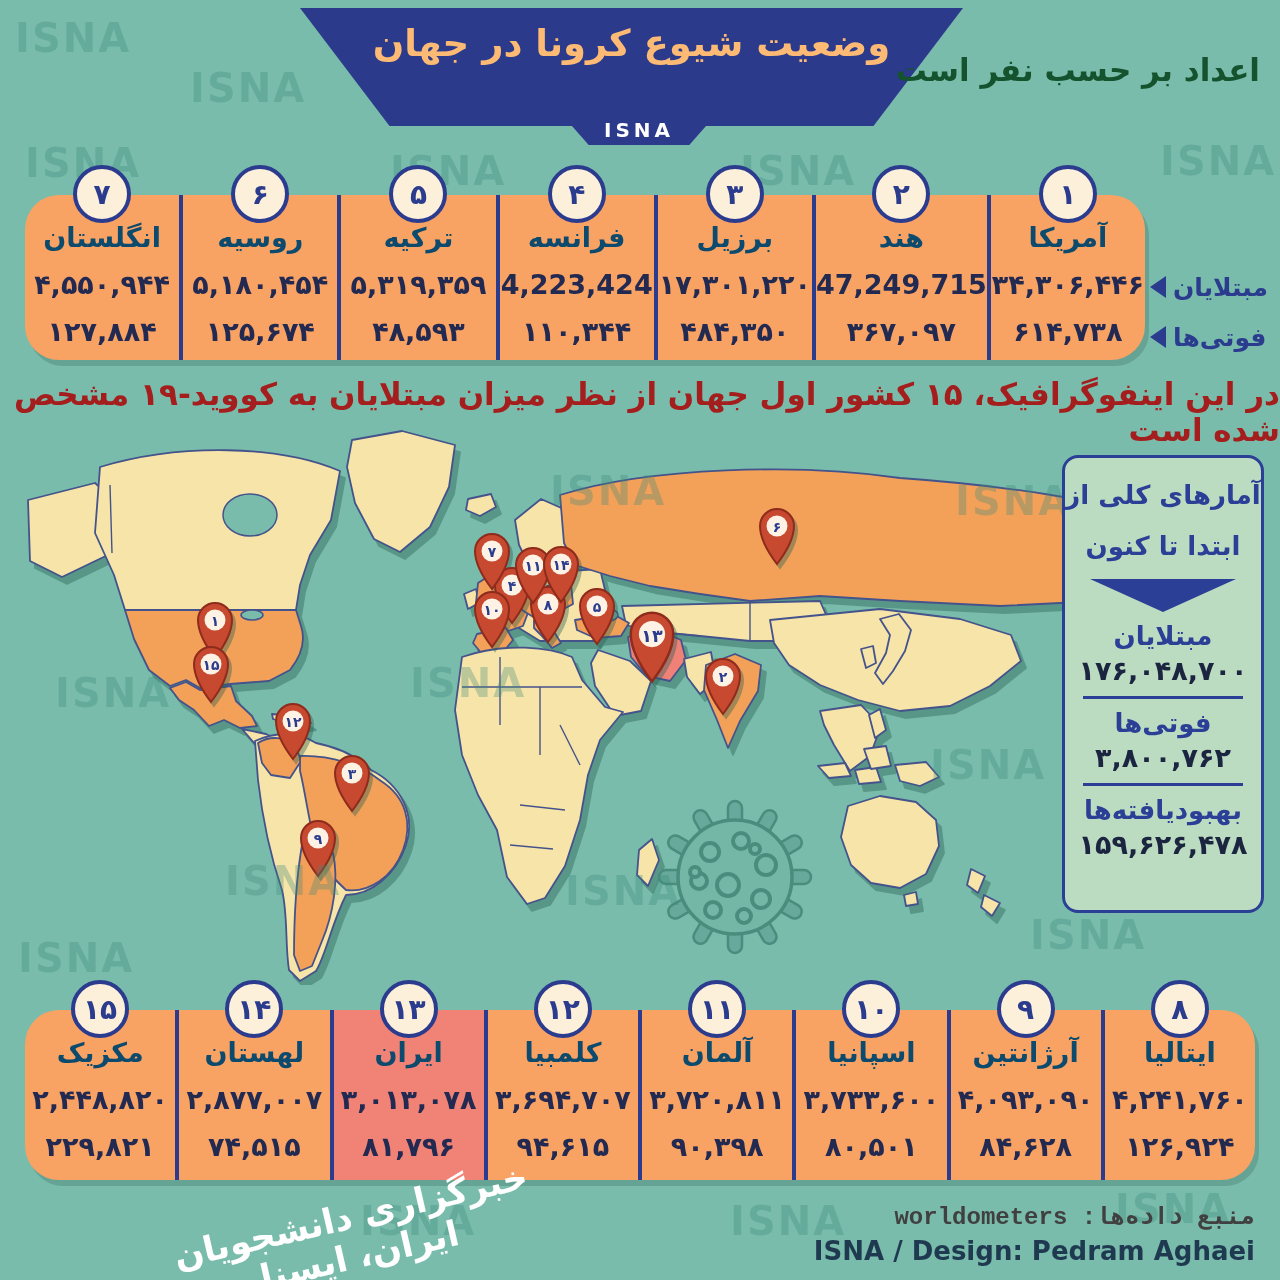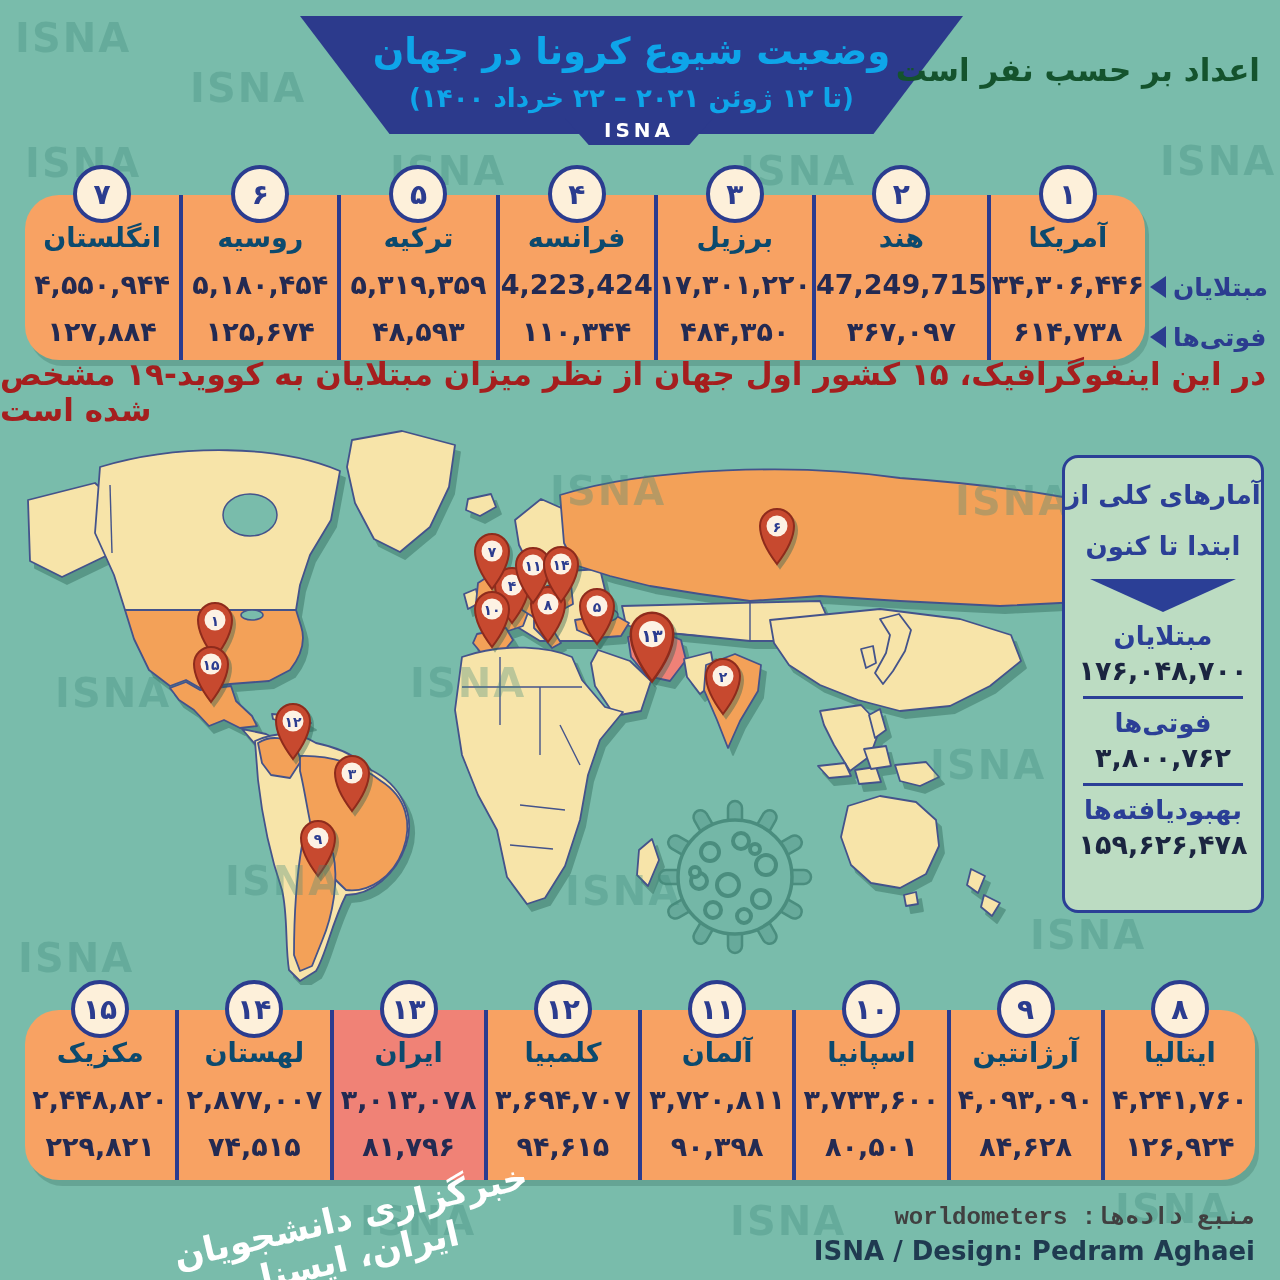--- a/index.html
+++ b/index.html
@@ -8,23 +8,23 @@
     background:#79bcab;
     font-family:"DejaVu Sans", sans-serif;
   }
   
   .watermark{
     position:absolute;color:#3e8a7a;opacity:.32;font-weight:bold;
     font-size:40px;letter-spacing:2px;pointer-events:none;user-select:none;
   }
   
   .header-trap{
-    position:absolute;left:300px;top:16px;width:663px;height:118px;background:#2c3a8c;
+    position:absolute;left:300px;top:8px;width:663px;height:118px;background:#2c3a8c;
     clip-path:polygon(0 0,100% 0,86.5% 100%,13.5% 100%);
-    text-align:center;color:#0ea5e9;direction:rtl;
+    text-align:center;color:#fdba74;direction:rtl;
   }
   .header-title{font-size:37px;font-weight:bold;margin-top:14px;}
   .header-subtitle{font-size:26px;font-weight:bold;margin-top:10px;}
   .header-tab{
     position:absolute;left:565px;top:118px;width:148px;height:27px;background:#2c3a8c;
     clip-path:polygon(0 0,100% 0,84% 100%,16% 100%);
     color:#fff;font-size:20px;font-weight:bold;letter-spacing:4px;
     display:flex;align-items:flex-start;justify-content:center;
   }
   .unit-note{
@@ -59,21 +59,21 @@
   .side-label{
     height:50px;display:flex;align-items:center;justify-content:flex-start;
     color:#2b3c8f;font-size:25px;font-weight:bold;gap:7px;
   }
   .arrow-left{
     width:0;height:0;border-top:11px solid transparent;border-bottom:11px solid transparent;
     border-right:16px solid #2b3c8f;flex:0 0 auto;
   }
   
   .headline{
-    position:absolute;left:0;right:0;top:356px;text-align:left;
+    position:absolute;left:0;right:0;top:376px;text-align:right;
     color:#a51e1e;font-size:31px;font-weight:bold;direction:rtl;
   }
   
   .summary-panel{
     position:absolute;left:1062px;top:455px;width:202px;height:458px;
     background:#bcdcc2;border:3px solid #2b3f96;border-radius:16px;
     direction:rtl;text-align:center;font-weight:bold;box-sizing:border-box;
   }
   .panel-title{color:#2b3f96;font-size:26px;line-height:1.95;padding-top:12px;}
   .panel-arrow{
@@ -331,21 +331,20 @@
     <div class="watermark" style="left: 930px; top: 742px;">ISNA</div>
     <div class="watermark" style="left: 1030px; top: 912px;">ISNA</div>
     <div class="watermark" style="left: 18px; top: 935px;">ISNA</div>
     <div class="watermark" style="left: 360px; top: 1198px;">ISNA</div>
     <div class="watermark" style="left: 730px; top: 1198px;">ISNA</div>
     <div class="watermark" style="left: 1115px; top: 1186px;">ISNA</div>
   </div>
 
 <div class="header-trap">
   <div class="header-title">وضعیت شیوع کرونا در جهان</div>
-  <div class="header-subtitle">(تا ۱۲ ژوئن ۲۰۲۱ – ۲۲ خرداد ۱۴۰۰)</div>
 </div>
 <div class="header-tab">ISNA</div>
 <div class="unit-note">اعداد بر حسب نفر است</div>
 
 <div id="top-row" class="country-row">
     <div class="country-col">
       <div class="rank-badge">۱</div>
       <div class="country-name">آمریکا</div>
       <div class="country-num">۳۴,۳۰۶,۴۴۶</div>
       <div class="country-num">۶۱۴,۷۳۸</div>

